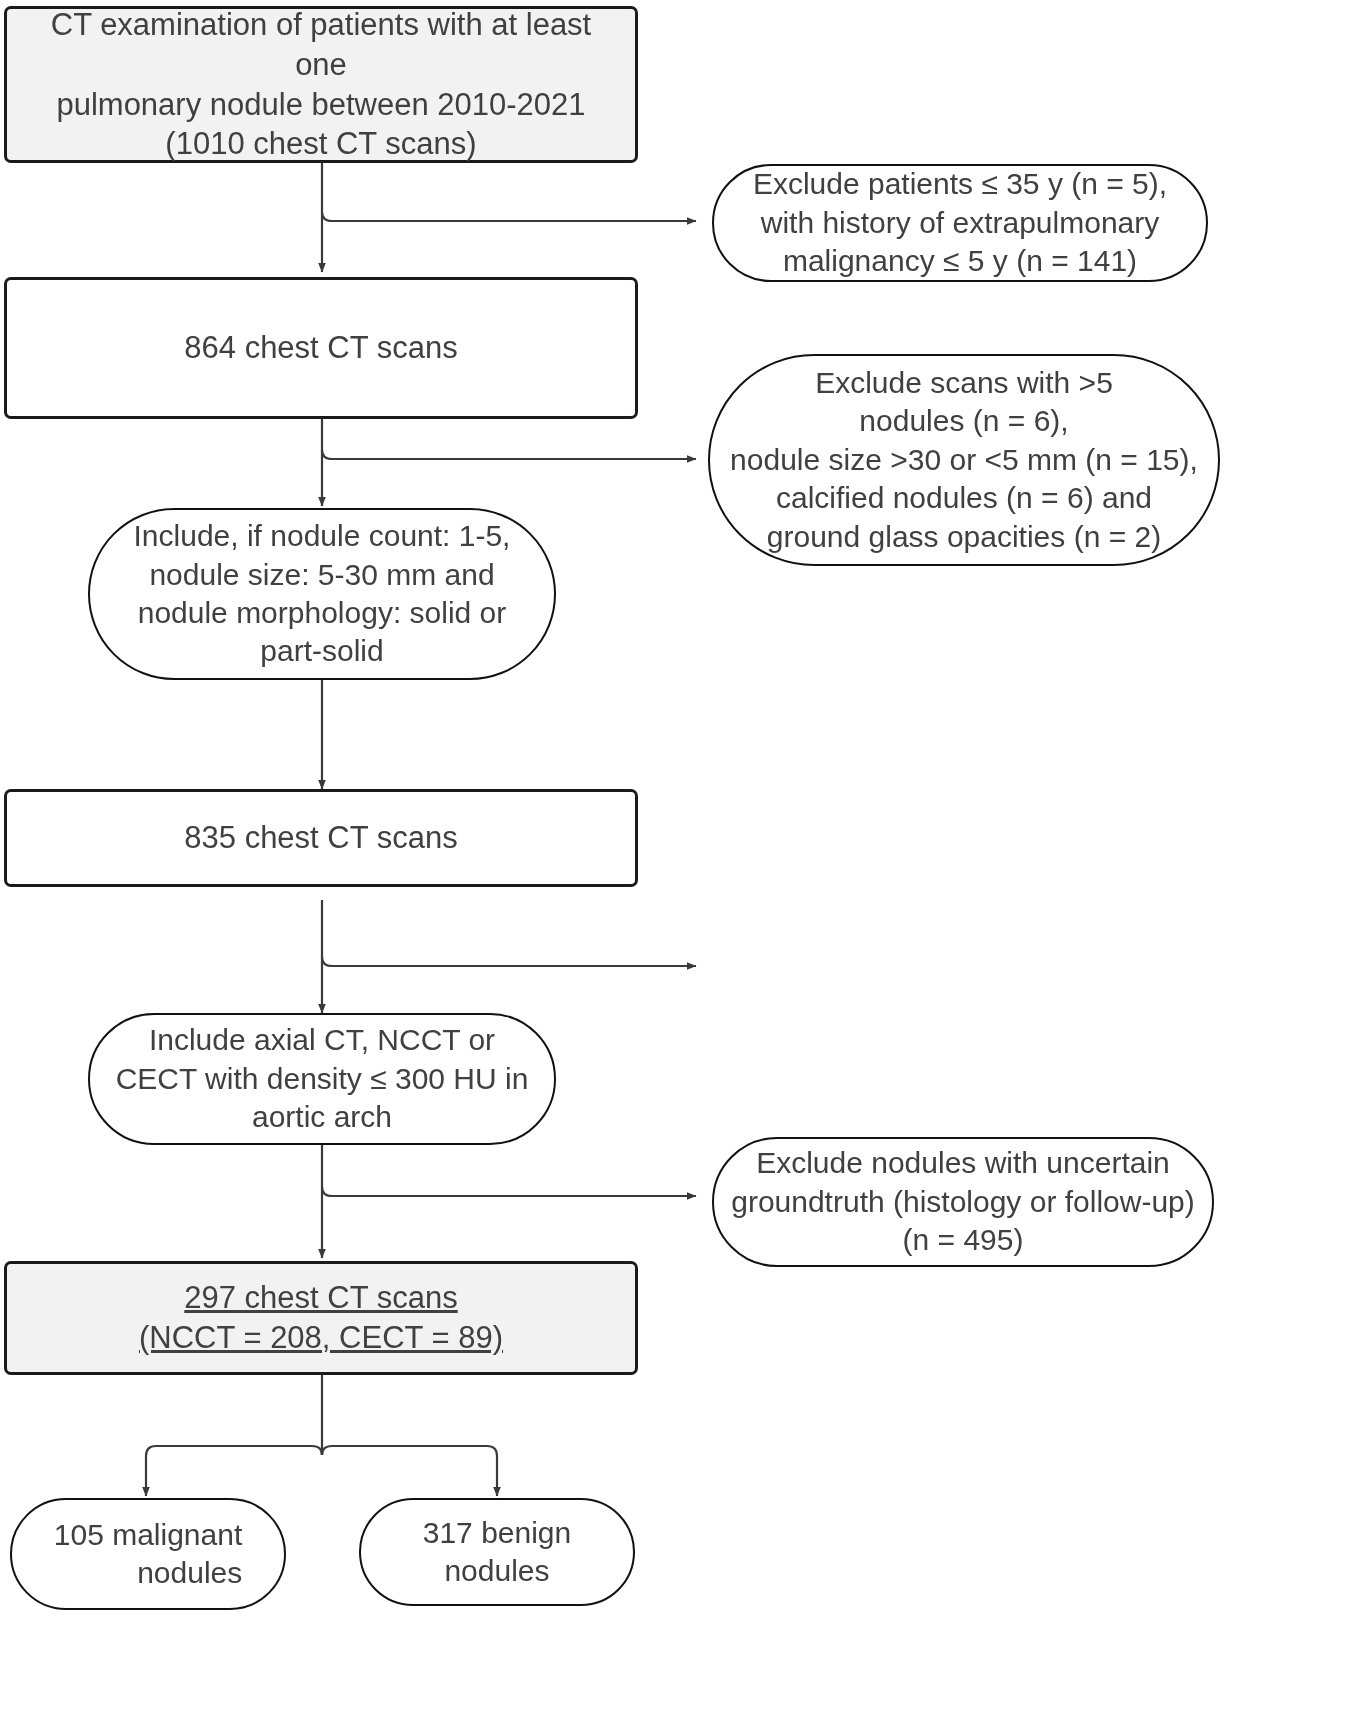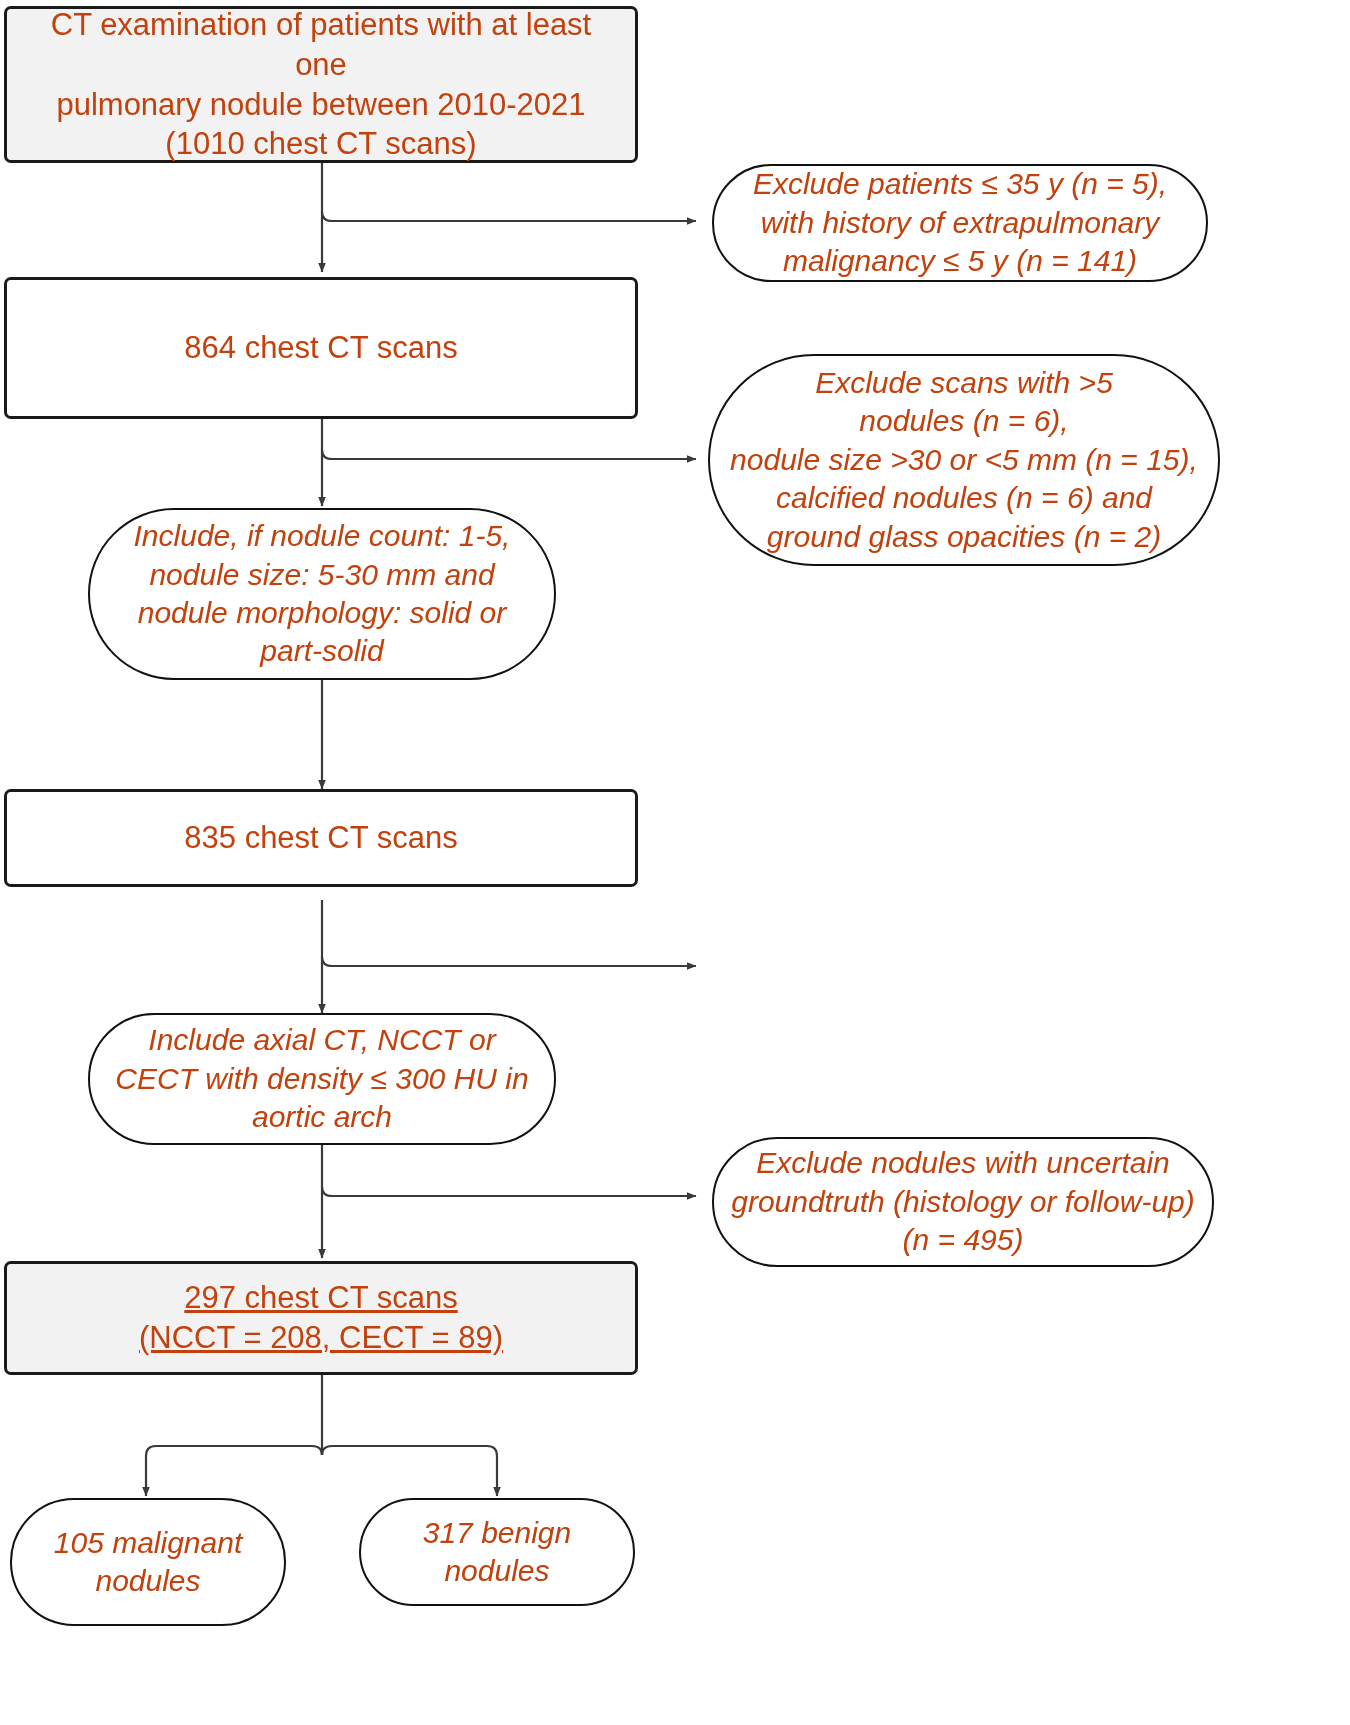--- a/index.html
+++ b/index.html
@@ -26,40 +26,39 @@
     height: 1725px;
     pointer-events: none;
   }
   .node {
     position: absolute;
     box-sizing: border-box;
     display: flex;
     align-items: center;
     justify-content: center;
     text-align: center;
-    color: #c2410c;
+    color: #404040;
     line-height: 1.28;
     white-space: pre-line;
     padding: 6px 14px;
   }
   .rect {
     border: 3px solid #1a1a1a;
     border-radius: 7px;
   }
   .rect.filled {
     background: #f2f2f2;
   }
   .rect.plain {
     background: #ffffff;
   }
   .pill {
     border: 2.5px solid #111111;
     background: #ffffff;
     border-radius: 999px;
-    font-style: italic;
   }
   .f31 { font-size: 31px; }
   .f30 { font-size: 30px; }
 </style>
 </head>
 <body>
 
 <div id="canvas">
 
   <svg class="connectors" viewBox="0 0 1350 1725">
@@ -117,19 +116,19 @@
 CECT with density ≤ 300 HU in
 aortic arch</div>
 
   <div class="node pill f30" style="left:712px; top:1137px; width:502px; height:130px;">Exclude nodules with uncertain
 groundtruth (histology or follow-up)
 (n = 495)</div>
 
   <div class="node rect filled f31" style="left:4px; top:1261px; width:634px; height:114px;text-decoration:underline;">297 chest CT scans
 (NCCT = 208, CECT = 89)</div>
 
-  <div class="node pill f30" style="left:10px; top:1498px; width:276px; height:128px;">105 malignant
+  <div class="node pill f30" style="left:10px; top:1498px; width:276px; height:112px;text-align:right;">105 malignant
 nodules</div>
 
   <div class="node pill f30" style="left:359px; top:1498px; width:276px; height:108px;">317 benign
 nodules</div>
 
 </div>
 
 </body></html>

